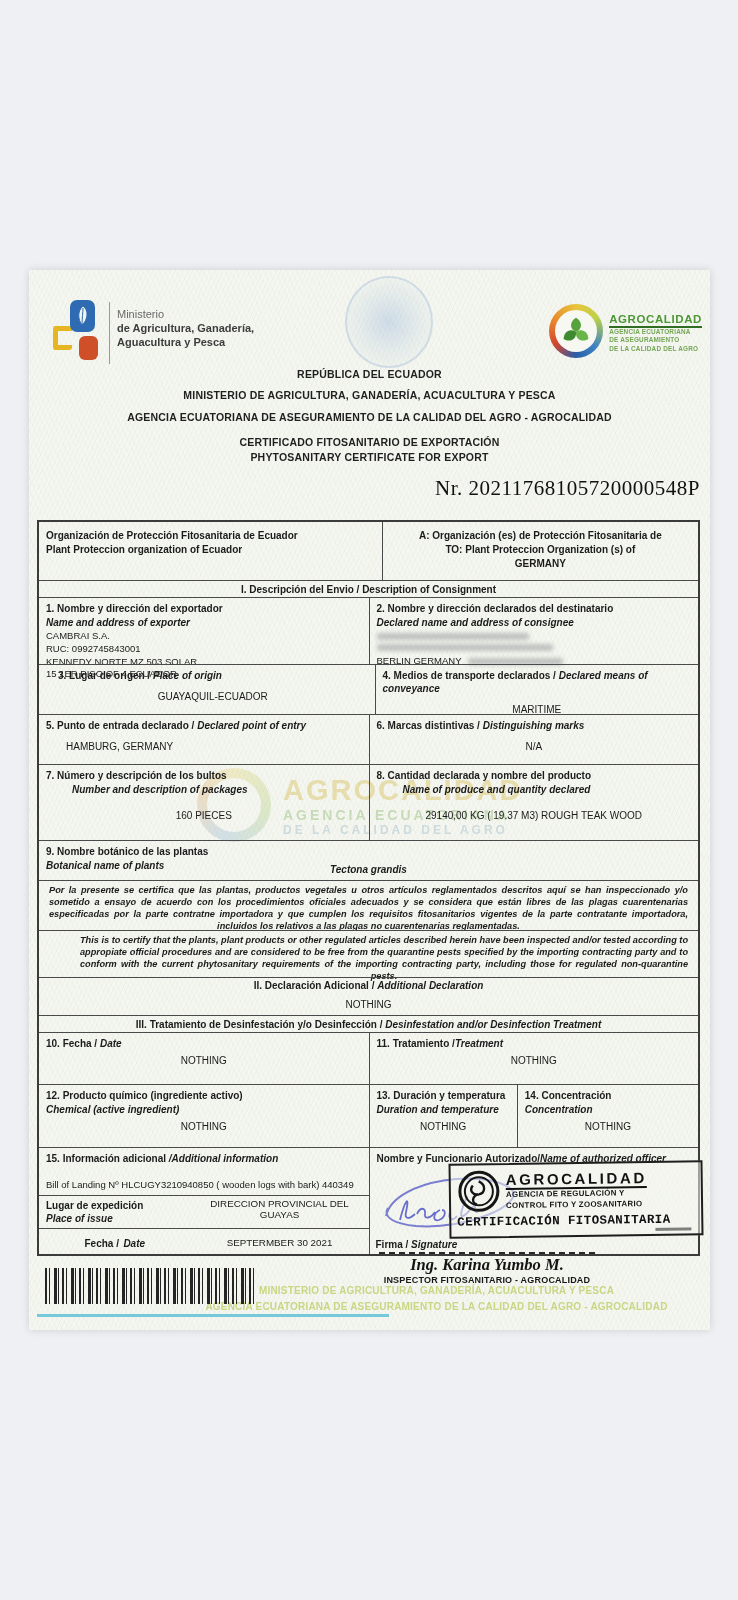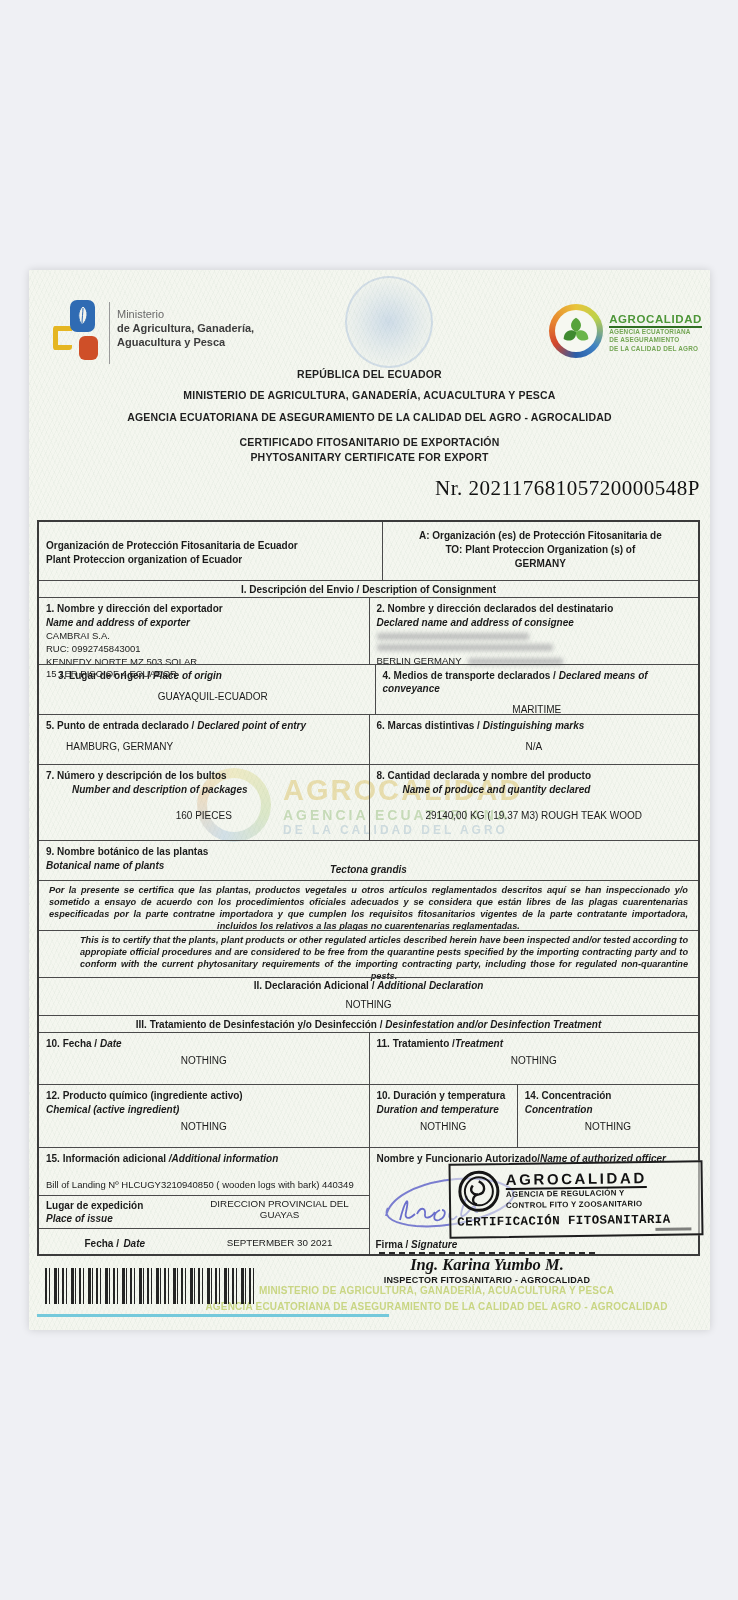--- a/index.html
+++ b/index.html
@@ -155,21 +155,21 @@
     <div>
       <div class="wm-title">AGROCALIDAD</div>
       <div class="wm-s1">AGENCIA ECUATORIANA</div>
       <div class="wm-s2">DE LA CALIDAD DEL AGRO</div>
     </div>
   </div>
 
   <div class="tbl">
 
     <div class="row rA first">
-      <div class="c h52" style="padding-top:16px;">
+      <div class="c h52" style="padding-top:6px;">
         <p class="lab b">Organización de Protección Fitosanitaria de Ecuador</p>
         <p class="lab b">Plant Proteccion organization of Ecuador</p>
       </div>
       <div class="c h48 bl cen" style="padding-top:6px;">
         <p class="lab b">A: Organización (es)  de Protección Fitosanitaria de</p>
         <p class="lab b">TO: Plant Proteccion Organization (s) of</p>
         <p class="lab b">GERMANY</p>
       </div>
     </div>
 
@@ -274,21 +274,21 @@
       </div>
     </div>
 
     <div class="row r121314">
       <div class="c h50">
         <p class="lab b">12. Producto químico (ingrediente activo)</p>
         <p class="lab i">Chemical (active ingredient)</p>
         <div class="val vt5">NOTHING</div>
       </div>
       <div class="c w22 bl">
-        <p class="lab b">10. Duración y temperatura</p>
+        <p class="lab b">13. Duración y temperatura</p>
         <p class="lab i">Duration and temperature</p>
         <div class="val vt5">NOTHING</div>
       </div>
       <div class="c w27 bl">
         <p class="lab b">14. Concentración</p>
         <p class="lab i">Concentration</p>
         <div class="val vt5">NOTHING</div>
       </div>
     </div>
 

